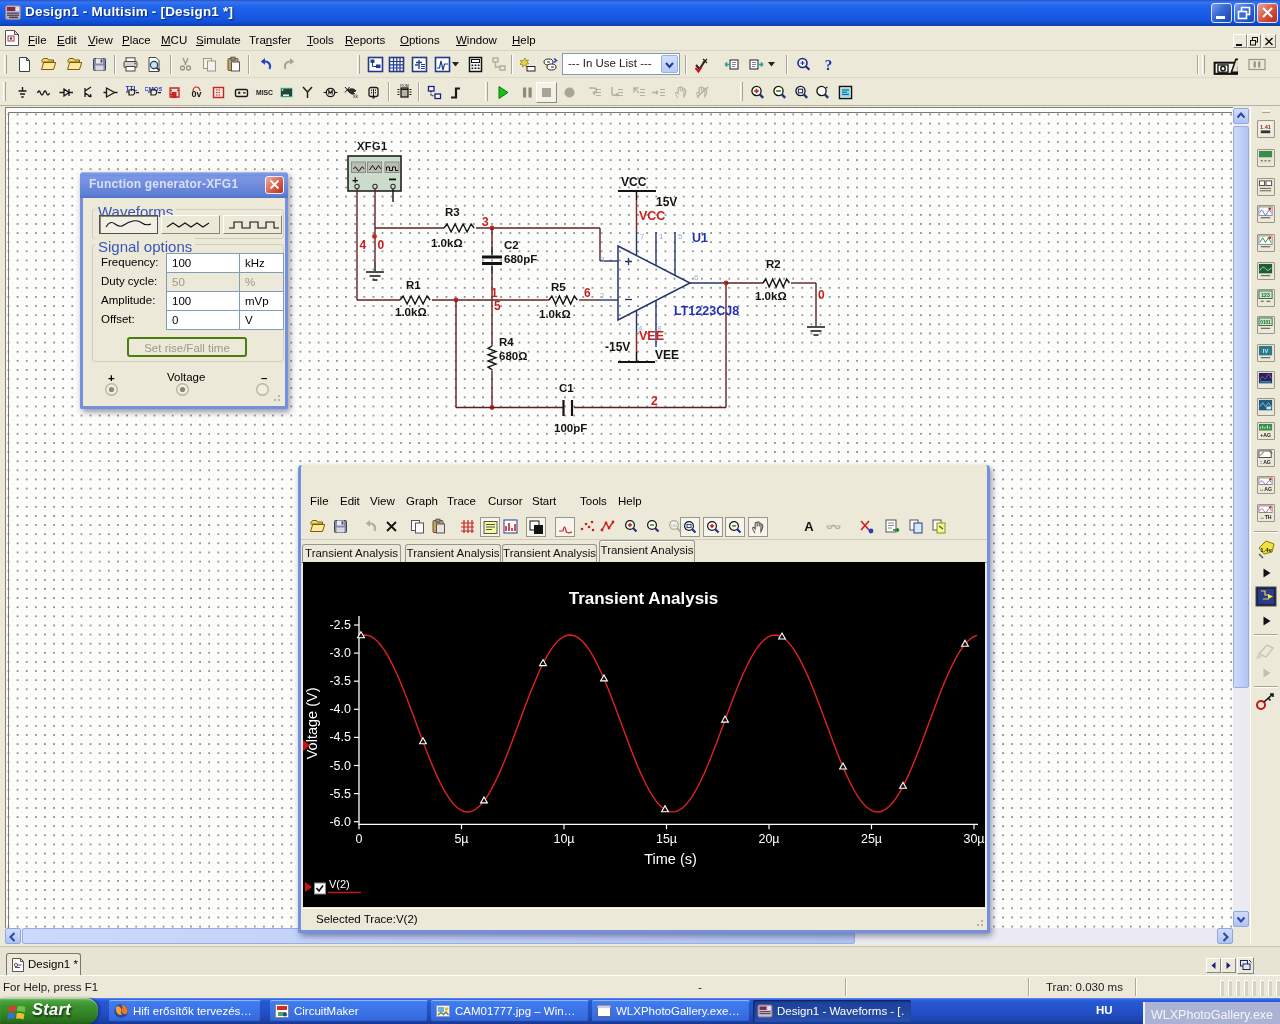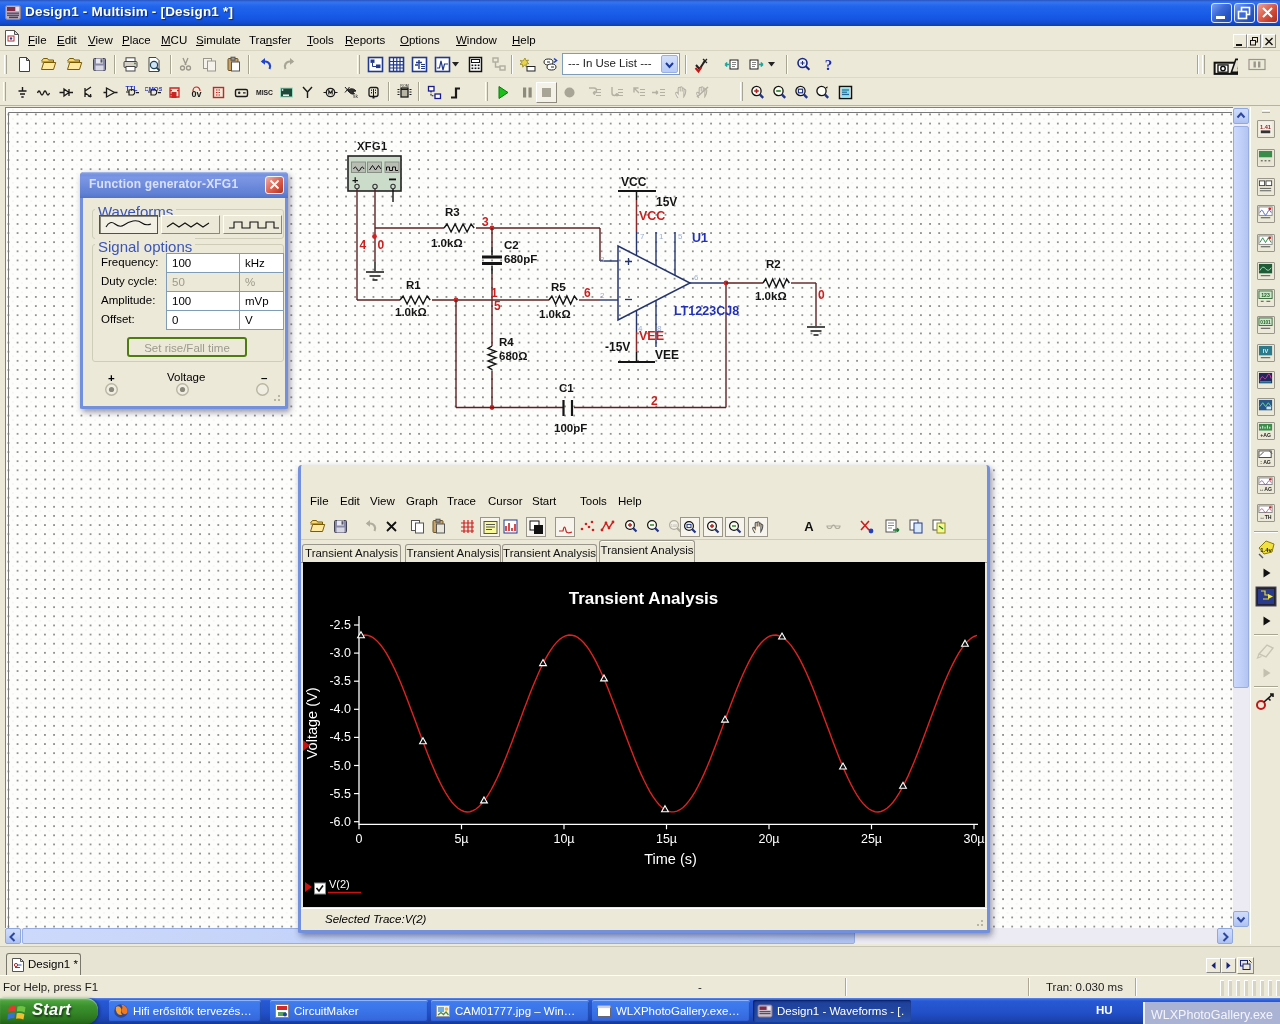--- a/index.html
+++ b/index.html
@@ -1208,21 +1208,21 @@
         <path d="M662.0 78.2 l3.4 6 h-6.8 z" fill="#111" stroke="#fff" stroke-width="1.1"></path>
         <path d="M0 178 l7 5.5 -7 5.5 z" fill="#cc1111"></path>
         <path d="M2 320 l7 5 -7 5 z" fill="#cc1111"></path>
         <rect x="11.5" y="321" width="11" height="11" fill="#fff" stroke="#888"></rect>
         <path d="M13.5 326 l2.5 3 4 -5.5" fill="none" stroke="#111" stroke-width="1.6"></path>
         <text x="26" y="326" fill="#fff" font-size="11">V(2)</text>
         <line x1="25" y1="330.5" x2="58" y2="330.5" stroke="#cc1111" stroke-width="1.4"></line>
       </svg>
 </div>
 <div class="abs" style="left:0;top:443px;width:686px;height:22px;background:#ece9d8;border-top:1px solid #fff;">
-      <span style="position:absolute;left:24px;top:4px;font-size:11.5px;font-style:italic;">Selected Trace:V(2)</span>
+      <span style="position:absolute;left:15px;top:4px;font-size:11.5px;">Selected Trace:V(2)</span>
       <svg style="position:absolute;right:2px;bottom:2px" width="12" height="12">
         <g fill="#b8b5a2">
           <rect x="8" y="8" width="2" height="2"></rect>
           <rect x="4" y="8" width="2" height="2"></rect>
           <rect x="8" y="4" width="2" height="2"></rect>
         </g>
       </svg>
     </div>
 </div>
 <div class="abs" id="tabrow">

